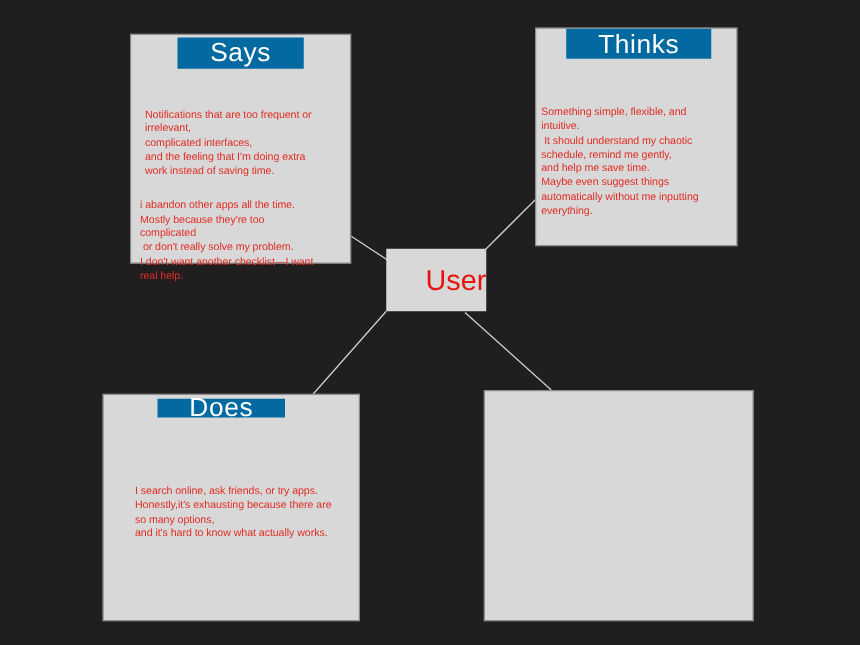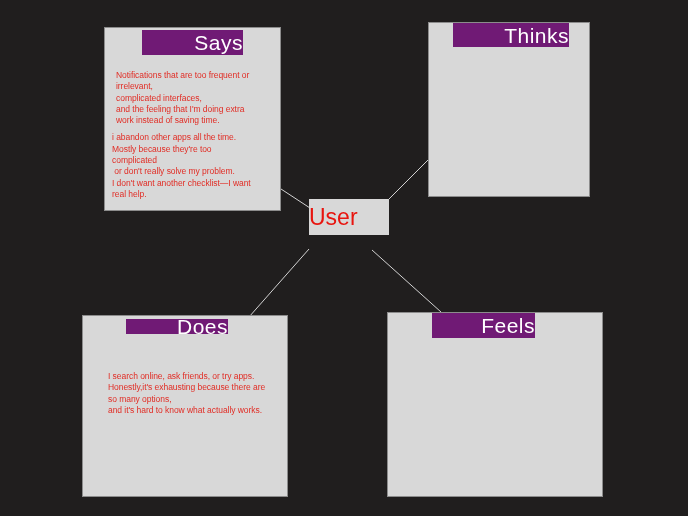--- a/index.html
+++ b/index.html
@@ -23,56 +23,56 @@
   }
   .card {
     position: absolute;
     background: #d8d8d8;
     border: 1px solid rgba(0,0,0,0.35);
     box-sizing: border-box;
     z-index: 2;
   }
   .band {
     position: absolute;
-    background: #701a75;
+    background: #0369a1;
     z-index: 3;
     display: flex;
     align-items: center;
-    justify-content: flex-end;
+    justify-content: center;
     overflow: visible;
   }
   .band .title {
     color: #ffffff;
     font-size: 21px;
     line-height: 25px;
     letter-spacing: 0.5px;
     white-space: nowrap;
   }
   .notes {
     position: absolute;
     z-index: 3;
     color: #e12d25;
     font-size: 8.5px;
     line-height: 11.3px;
     letter-spacing: -0.05px;
   }
   .notes p {
-    margin: 0 0 6px 0;
+    margin: 16px 0 6px 0;
     white-space: pre-wrap;
   }
   .notes p.indent { margin-left: 4px; }
   #user-node {
     position: absolute;
     left: 309px; top: 199px;
-    width: 80px; height: 36px;
+    width: 80px; height: 50px;
     background: #d8d8d8;
     z-index: 4;
     display: flex;
     align-items: center;
-    justify-content: flex-start;
+    justify-content: flex-end;
   }
   #user-node .user-label {
     color: #e8150f;
     font-size: 23px;
   }
   
   #says-card   { left: 104px; top: 27px;  width: 177px; height: 184px; }
   #says-band   { left: 142px; top: 30px;  width: 101px; height: 25px; }
   #says-notes  { left: 112px; top: 70px;  width: 166px; }
   #thinks-card { left: 428px; top: 22px;  width: 162px; height: 175px; }
@@ -112,34 +112,41 @@
 complicated
  or don't really solve my problem.
 I don't want another checklist—I want
 real help.</p>
   </div>
 
   <div id="thinks-card" class="card"></div>
   <div id="thinks-band" class="band">
     <span class="title">Thinks</span>
   </div>
+  <div id="thinks-notes" class="notes">
+    <p>Something simple, flexible, and
+intuitive.
+ It should understand my chaotic
+schedule, remind me gently,
+and help me save time.
+Maybe even suggest things
+automatically without me inputting
+everything.</p>
+  </div>
 
   <div id="does-card" class="card"></div>
   <div id="does-band" class="band">
     <span class="title">Does</span>
   </div>
   <div id="does-notes" class="notes">
     <p>I search online, ask friends, or try apps.
 Honestly,it's exhausting because there are
 so many options,
 and it's hard to know what actually works.</p>
   </div>
 
   <div id="feels-card" class="card"></div>
-  <div id="feels-band" class="band">
-    <span class="title">Feels</span>
-  </div>
 
   <div id="user-node">
     <span class="user-label">User</span>
   </div>
 
 </div>
 
 </body></html>

